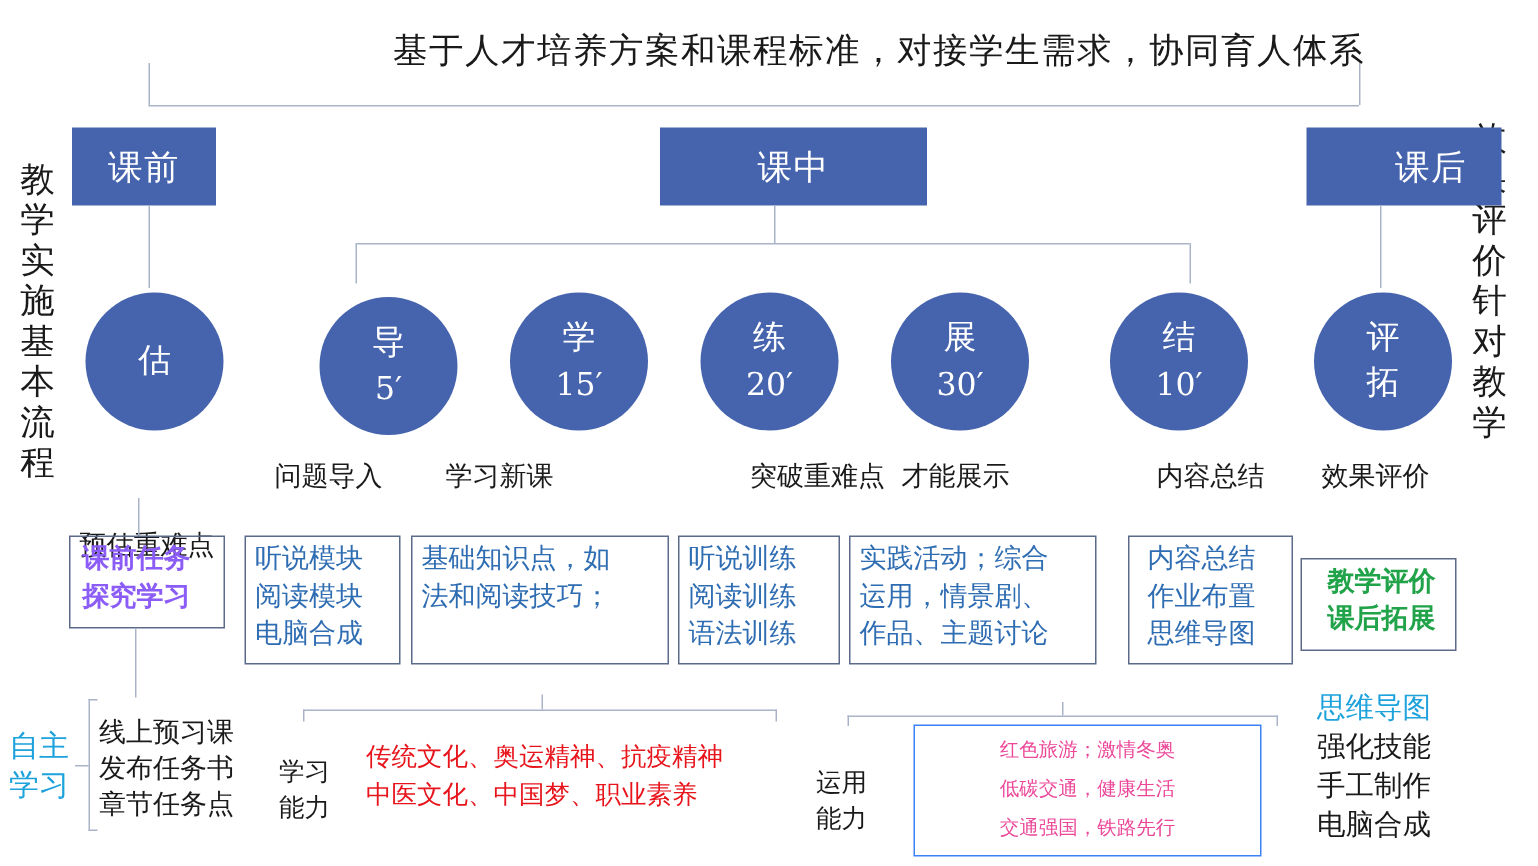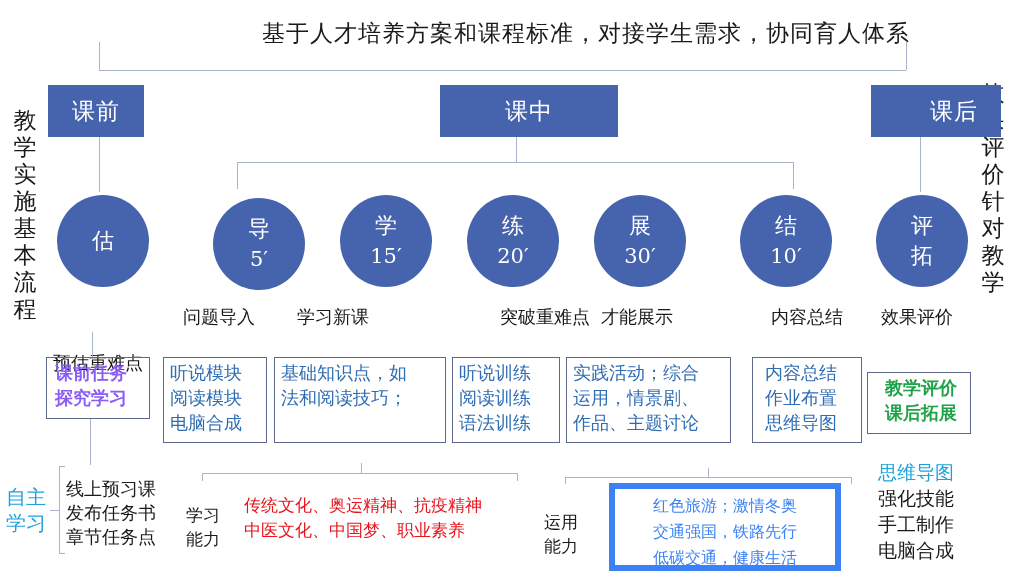--- a/index.html
+++ b/index.html
@@ -13,21 +13,21 @@
   .vtext { position:absolute; font-size:23px; line-height:27px; width:26px; text-align:center; }
   .circle { position:absolute; width:92px; height:92px; border-radius:50%; background:#4664ad;
             color:#fff; display:flex; flex-direction:column; align-items:center; justify-content:center;
             font-size:22px; line-height:30px; }
   .circle .t { font-family:"DejaVu Serif","Liberation Serif",serif; font-size:21px; }
   .caption { position:absolute; font-size:18px; white-space:nowrap; }
   .box { position:absolute; border:1.5px solid #5c6a8a; font-size:18px; line-height:25px;
          color:#2f6db3; padding:2px 6px; box-sizing:border-box; white-space:nowrap; }
   .blue-box { color:#8b5cf6; font-weight:bold; }
   .green-box { color:#21a34a; font-weight:bold; }
-  .yellow-box { border:6px solid #3b82f6; color:#3b82f6; font-size:16px; line-height:26px; text-align:center; }
+  .yellow-box { border:1px solid #3b82f6; color:#ec4899; font-size:13px; line-height:26px; text-align:center; }
   .red { color:#e8141c; font-size:17px; line-height:25px; white-space:nowrap;}
   .black-list { font-size:18px; line-height:24px; white-space:nowrap; }
 </style>
 </head>
 <body>
 
 <div class="abs title">基于人才培养方案和课程标准，对接学生需求，协同育人体系</div>
 <div class="line" style="left:99px;top:42px;width:1px;height:28px;"></div>
 <div class="line" style="left:99px;top:70px;width:807px;height:1px;"></div>
 <div class="line" style="left:906px;top:42px;width:1px;height:28px;"></div>
@@ -158,22 +158,22 @@
 <div class="line" style="left:708px;top:468px;width:1px;height:9px;"></div>
 <div class="line" style="left:565px;top:477px;width:287px;height:1px;"></div>
 <div class="line" style="left:565px;top:477px;width:1px;height:7px;"></div>
 <div class="line" style="left:851px;top:477px;width:1px;height:7px;"></div>
 <div class="abs black-list" style="left:544px;top:510px;font-size:17px;line-height:24px;">
   <div>运用</div>
   <div>能力</div>
 </div>
 <div class="abs yellow-box" style="left:609px;top:483px;width:232px;height:88px;box-sizing:border-box;padding-top:4px;">
   <div>红色旅游；激情冬奥</div>
+  <div>低碳交通，健康生活</div>
   <div>交通强国，铁路先行</div>
-  <div>低碳交通，健康生活</div>
 </div>
 
 <div class="abs black-list" style="left:878px;top:459px;font-size:19px;line-height:26px;">
   <div style="color:#1ea2dc;">思维导图</div>
   <div>强化技能</div>
   <div>手工制作</div>
   <div>电脑合成</div>
 </div>
 
 </body></html>

